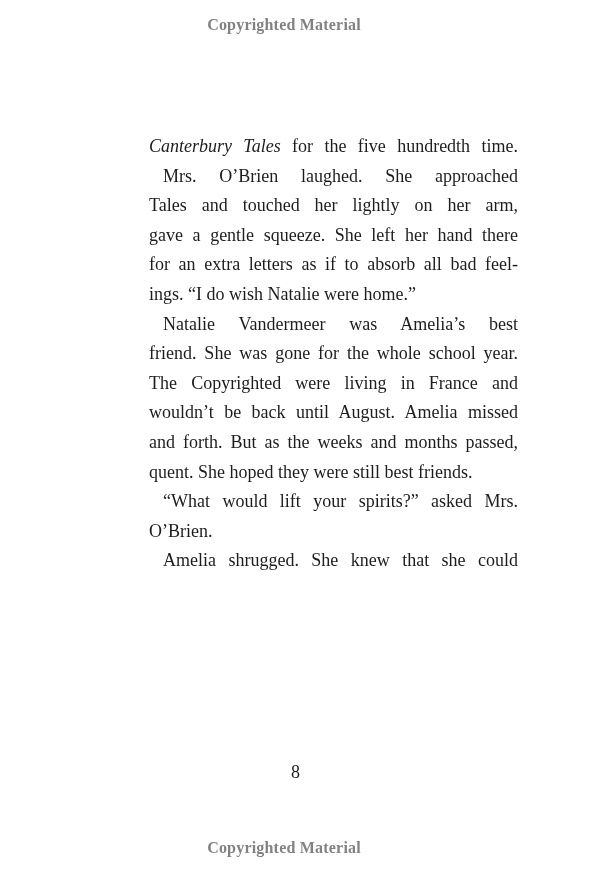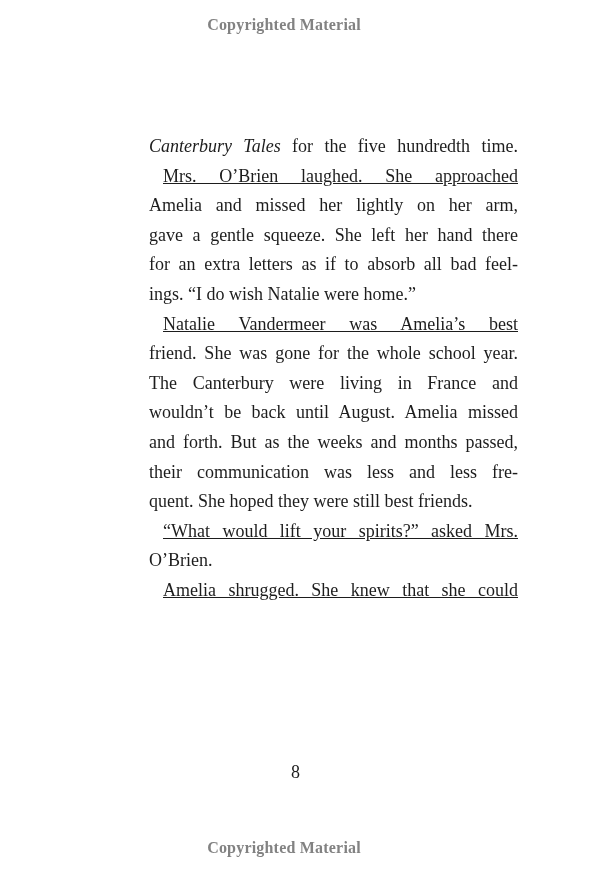--- a/index.html
+++ b/index.html
@@ -46,21 +46,20 @@
     line-height: 29.6px;
     height: 29.6px;
     text-align: justify;
     text-align-last: justify;
   }
   .line.para-end {
     text-align-last: left;
   }
   .line.indent {
     text-indent: 14px;
-    text-decoration: underline;
   }
   .italic {
     font-style: italic;
   }
   .page-number {
     position: absolute;
     top: 762px;
     left: 111px;
     width: 369px;
     line-height: 20px;
@@ -72,30 +71,29 @@
 </style>
 </head>
 <body>
 
 <div class="page">
   <div class="notice notice-top">Copyrighted Material</div>
 
   <div class="text-block">
       <div class="line"><span class="italic">Canterbury Tales</span><span> for the five hundredth time.</span></div>
       <div class="line indent"><span>Mrs. O’Brien laughed. She approached</span></div>
-      <div class="line"><span>Amelia and missed her lightly on her arm,</span></div>
+      <div class="line"><span>Tales and touched her lightly on her arm,</span></div>
       <div class="line"><span>gave a gentle squeeze. She left her hand there</span></div>
       <div class="line"><span>for an extra letters as if to absorb all bad feel-</span></div>
       <div class="line para-end"><span>ings. “I do wish Natalie were home.”</span></div>
       <div class="line indent"><span>Natalie Vandermeer was Amelia’s best</span></div>
       <div class="line"><span>friend. She was gone for the whole school year.</span></div>
-      <div class="line"><span>The Canterbury were living in France and</span></div>
+      <div class="line"><span>The Copyrighted were living in France and</span></div>
       <div class="line"><span>wouldn’t be back until August. Amelia missed</span></div>
       <div class="line"><span>and forth. But as the weeks and months passed,</span></div>
-      <div class="line"><span>their communication was less and less fre-</span></div>
       <div class="line para-end"><span>quent. She hoped they were still best friends.</span></div>
       <div class="line indent"><span>“What would lift your spirits?” asked Mrs.</span></div>
       <div class="line para-end"><span>O’Brien.</span></div>
       <div class="line indent"><span>Amelia shrugged. She knew that she could</span></div>
     </div>
 
   <div class="page-number">8</div>
 
   <div class="notice notice-bottom">Copyrighted Material</div>
 </div>

